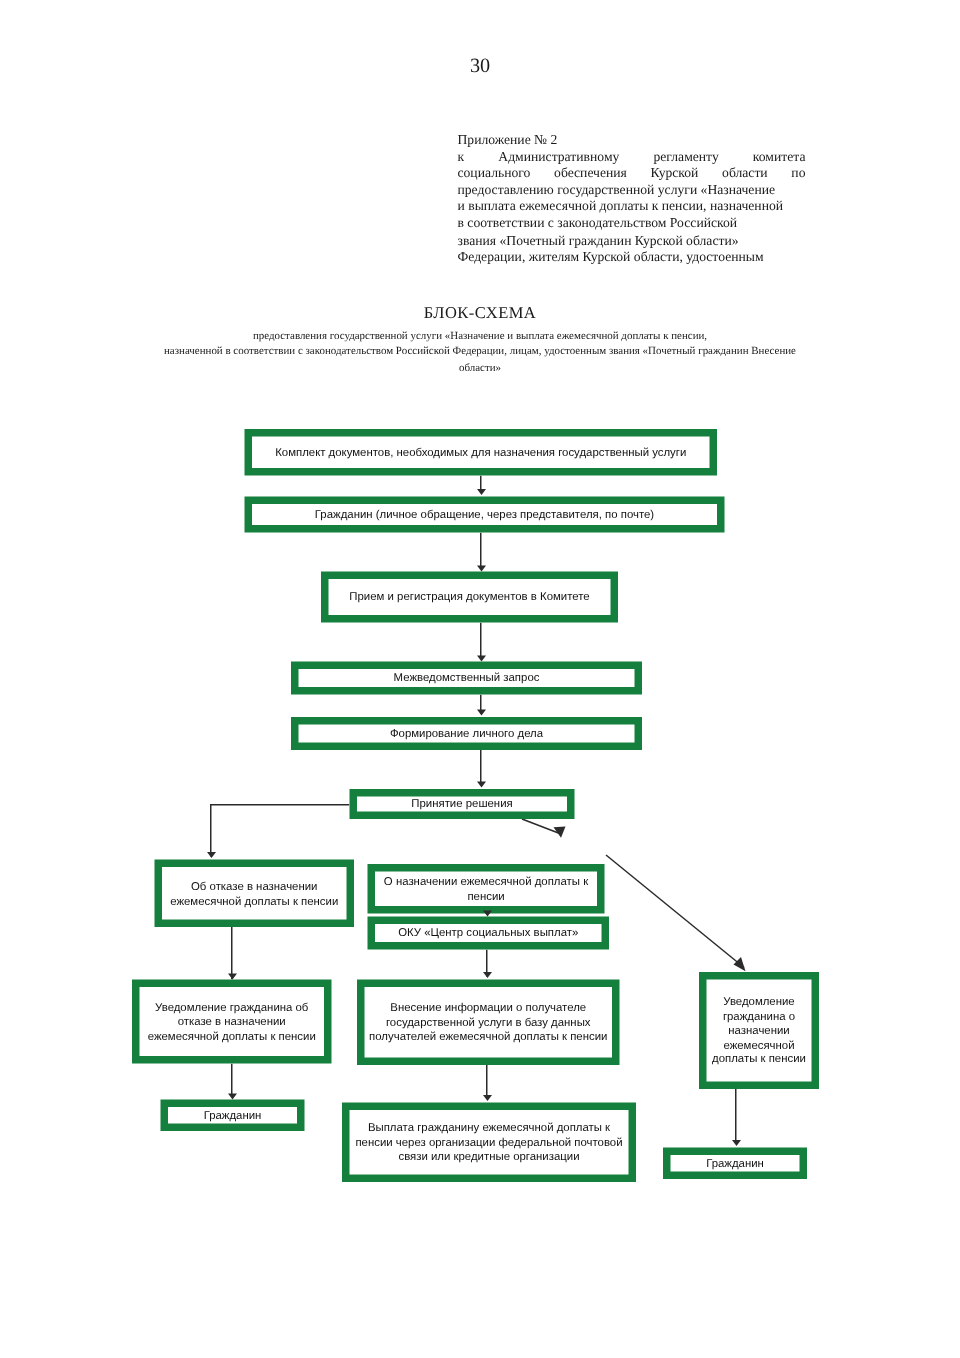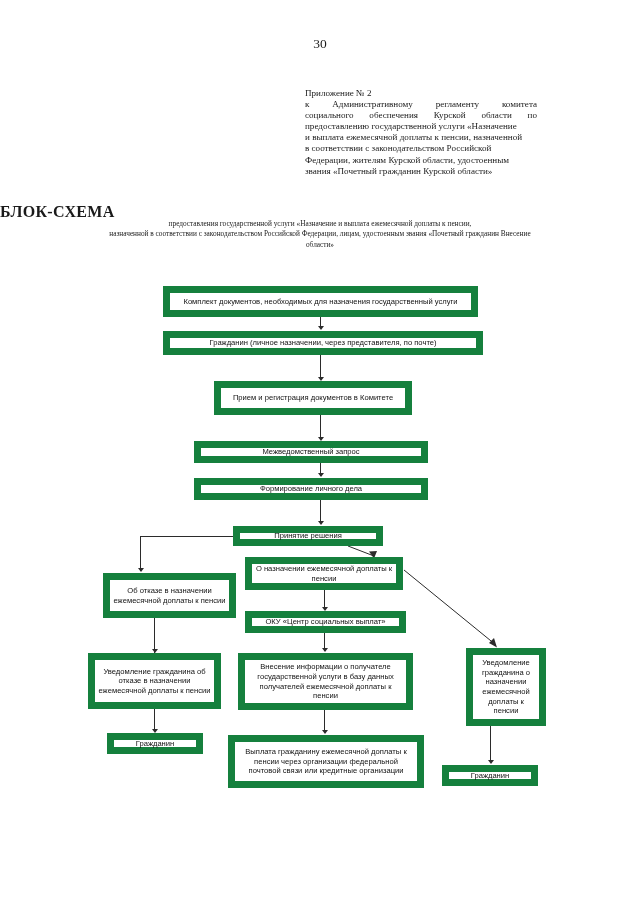--- a/index.html
+++ b/index.html
@@ -47,43 +47,43 @@
     white-space: normal;
     text-align: justify;
     text-align-last: justify;
   }
 
   
   .doc-title {
     position: absolute;
     left: 0; top: 203px;
     width: 640px;
-    text-align: left;
-    font-size: 16px;
-    font-weight: bold;
+    text-align: center;
+    font-size: 11px;
+    font-weight: normal;
     letter-spacing: 0.3px;
     font-family: "Liberation Serif", serif;
   }
   .doc-subtitle {
     position: absolute;
     left: 62px; top: 219px;
     width: 516px;
     text-align: center;
     font-size: 7.3px;
     line-height: 10.3px;
     font-family: "Liberation Serif", serif;
   }
   .doc-subtitle .sl { display: block; }
 
   
   .flow { position: absolute; left: 0; top: 0; width: 640px; height: 905px; }
   .node {
     position: absolute;
     box-sizing: border-box;
-    border: 7px solid #15803d;
+    border: 5px solid #15803d;
     background: #ffffff;
     display: flex;
     align-items: center;
     justify-content: center;
     text-align: center;
     font-family: "Liberation Sans", sans-serif;
     font-size: 7.6px;
     line-height: 9.6px;
     color: #111;
     padding: 2px 3px;
@@ -116,42 +116,42 @@
 
   <div class="page-number">30</div>
 
   <div class="appendix-block">
     <span class="ln">Приложение № 2</span>
     <span class="ln just">к Административному регламенту комитета</span>
     <span class="ln just">социального обеспечения Курской области  по</span>
     <span class="ln">предоставлению государственной услуги «Назначение</span>
     <span class="ln">и выплата ежемесячной доплаты к пенсии, назначенной</span>
     <span class="ln">в соответствии с законодательством Российской</span>
+    <span class="ln">звания «Почетный гражданин Курской области»</span>
     <span class="ln">Федерации, жителям Курской области, удостоенным</span>
-    <span class="ln">звания «Почетный гражданин Курской области»</span>
   </div>
 
   <div class="doc-title">БЛОК-СХЕМА</div>
   <div class="doc-subtitle">
     <span class="sl">предоставления государственной услуги  «Назначение и выплата ежемесячной доплаты к пенсии,</span>
     <span class="sl">назначенной в соответствии с законодательством Российской Федерации, лицам, удостоенным звания «Почетный гражданин Внесение</span>
     <span class="sl">области»</span>
   </div>
 
   <div class="flow">
 
     <div class="node" style="left:163px; top:286px; width:315px; height:31px;">
       <span>Комплект документов, необходимых для назначения государственный услуги</span>
     </div>
 
     <div class="vline" style="left:320px; top:317px; height:11px;"></div>
     <div class="arrow-down" style="left:317.5px; top:326px;"></div>
 
     <div class="node" style="left:163px; top:331px; width:320px; height:24px;">
-      <span>Гражданин (личное назначении, через представителя, по почте)</span>
+      <span>Гражданин (личное обращение, через представителя, по почте)</span>
     </div>
 
     <div class="vline" style="left:320px; top:355px; height:24px;"></div>
     <div class="arrow-down" style="left:317.5px; top:377px;"></div>
 
     <div class="node" style="left:214px; top:381px; width:198px; height:34px;">
       <span>Прием и регистрация документов в Комитете</span>
     </div>
 
     <div class="vline" style="left:320px; top:415px; height:24px;"></div>
@@ -181,21 +181,21 @@
 
     <svg class="diag" style="left:0px; top:0px; width:640px; height:905px;">
       <line x1="348" y1="546" x2="374" y2="556" stroke="#2b2b2b" stroke-width="1"></line>
       <polygon points="374,558.5 369,551.5 377,551" fill="#2b2b2b"></polygon>
     </svg>
 
     <div class="node" style="left:103px; top:573px; width:133px; height:45px;">
       <span>Об отказе в назначении ежемесячной доплаты к пенсии</span>
     </div>
 
-    <div class="node" style="left:245px; top:557px; width:158px; height:33px;">
+    <div class="node" style="left:245px; top:576px; width:158px; height:33px;">
       <span>О назначении ежемесячной доплаты к пенсии</span>
     </div>
 
     <div class="vline" style="left:324px; top:590px; height:19px;"></div>
     <div class="arrow-down" style="left:321.5px; top:607px;"></div>
 
     <svg class="diag" style="left:0px; top:0px; width:640px; height:905px;">
       <line x1="404" y1="570" x2="496" y2="645" stroke="#2b2b2b" stroke-width="1"></line>
       <polygon points="497,647.5 489,643 494,638" fill="#2b2b2b"></polygon>
     </svg>

